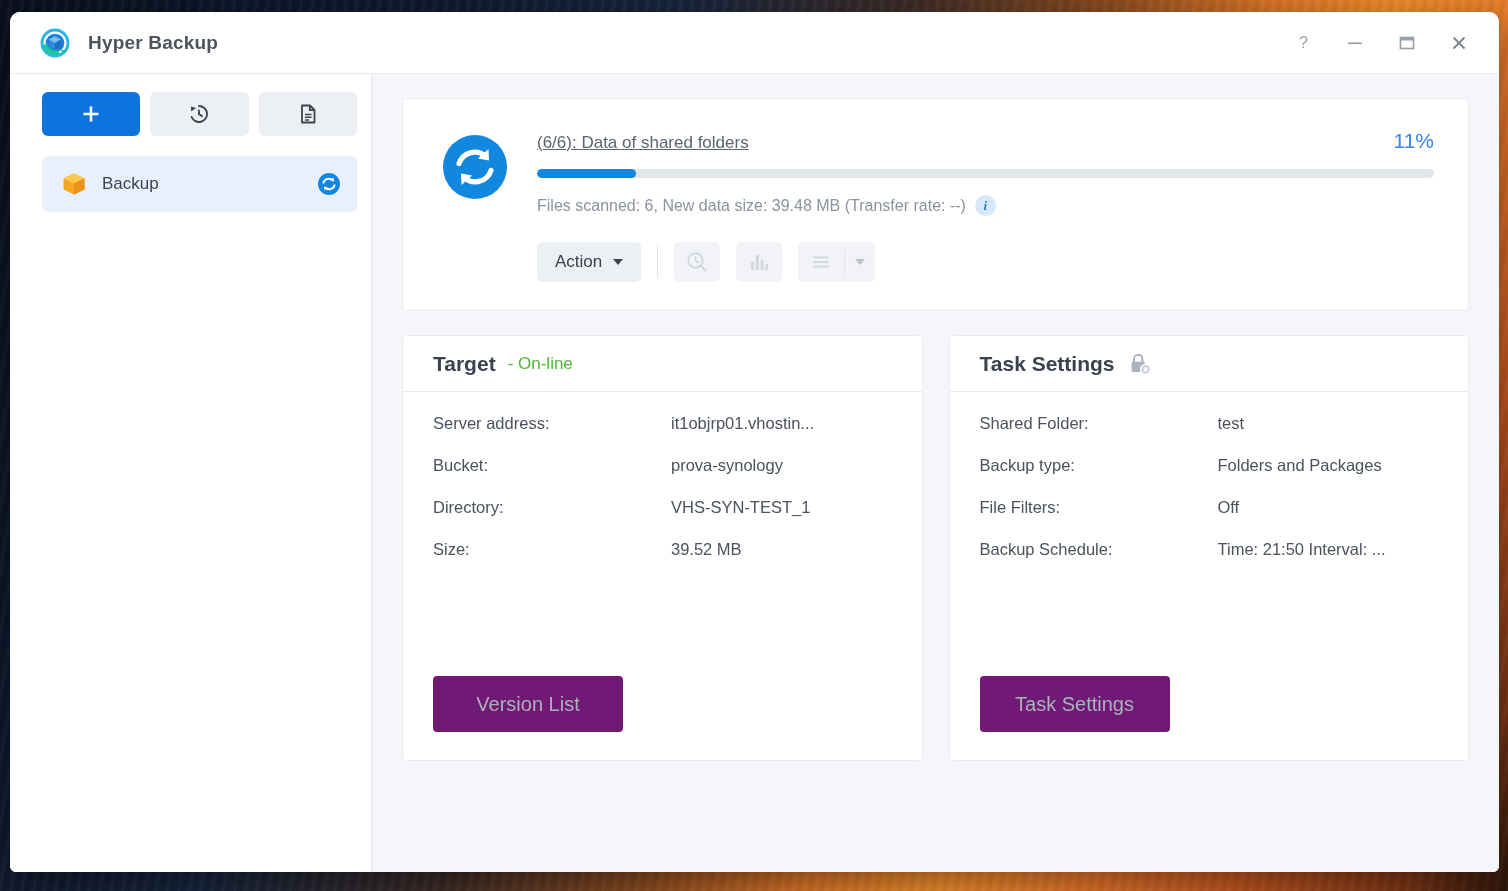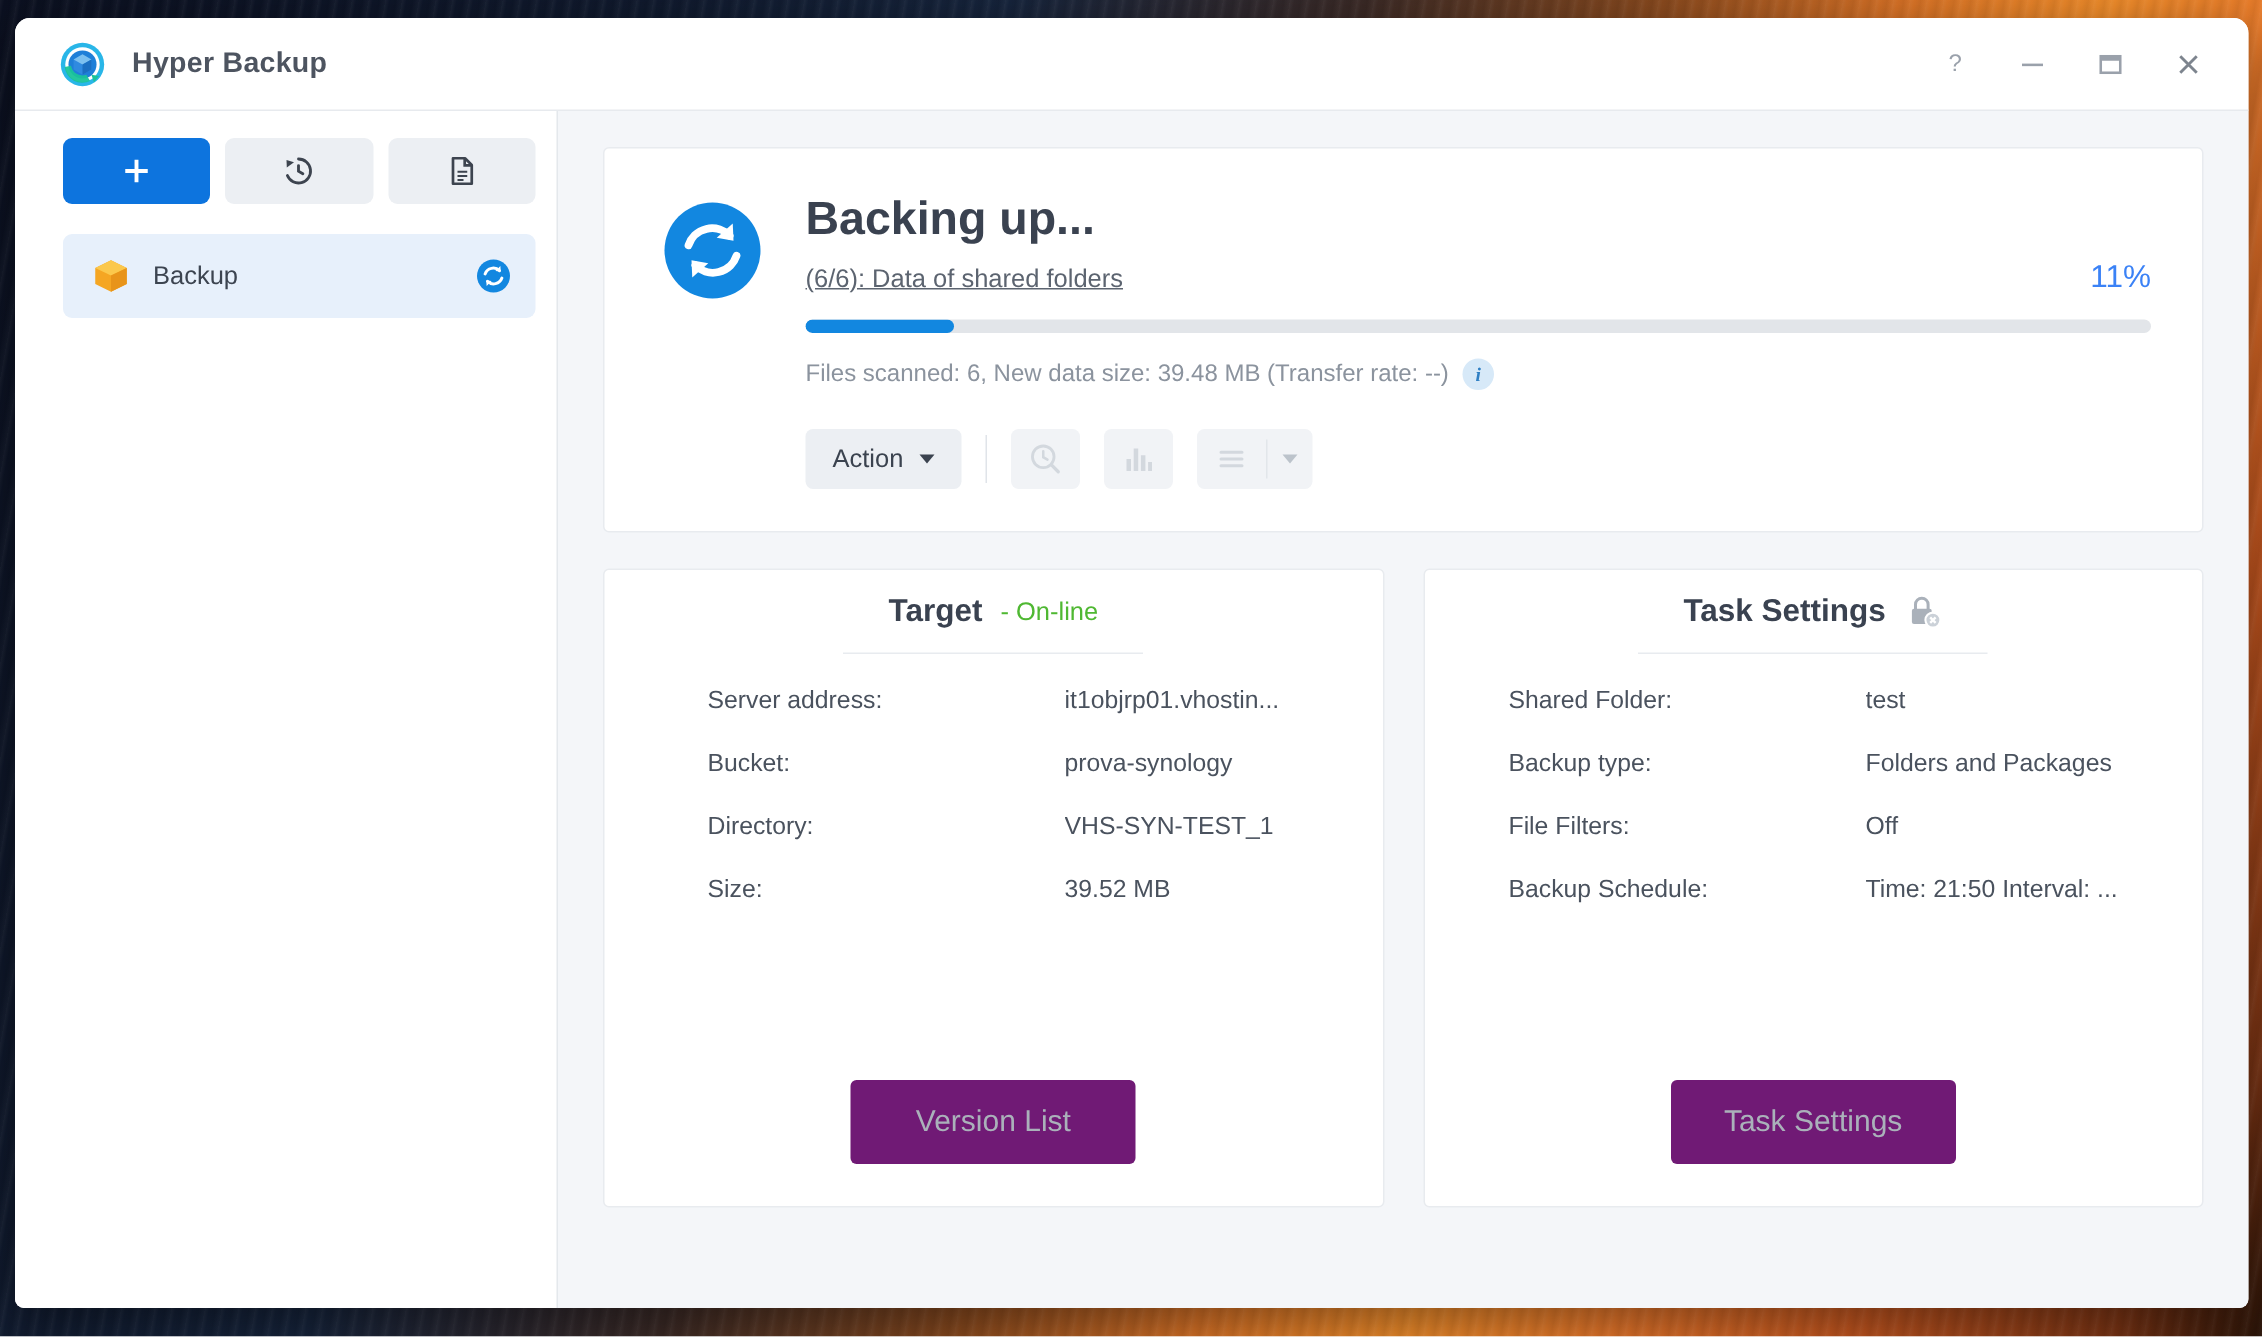--- a/index.html
+++ b/index.html
@@ -305,21 +305,20 @@
   .panels {
     display: flex;
     gap: 26px;
   }
   .panel {
     flex: 1;
     min-width: 0;
     display: flex;
     flex-direction: column;
     height: 424px;
-    align-items: center;
   }
   .panel-head {
     height: 56px;
     min-height: 56px;
     border-bottom: 1px solid #e8ebef;
     display: flex;
     align-items: center;
     gap: 12px;
     padding: 0 30px;
     box-sizing: border-box;
@@ -463,21 +462,20 @@
         <div class="card status-card">
           <div class="status-top">
             <svg class="status-icon" viewBox="0 0 68 68">
               <circle cx="34" cy="34" r="32" fill="#1287e0"></circle>
               <path d="M18 30.5 a16.5 16.5 0 0 1 27.4 -6.4" fill="none" stroke="#ffffff" stroke-width="5.2" stroke-linecap="round"></path>
               <path d="M50 37.5 a16.5 16.5 0 0 1 -27.4 6.4" fill="none" stroke="#ffffff" stroke-width="5.2" stroke-linecap="round"></path>
               <path d="M47.5 16 L48 27.5 L36.8 25.5 Z" fill="#ffffff"></path>
               <path d="M20.5 52 L20 40.5 L31.2 42.5 Z" fill="#ffffff"></path>
             </svg>
             <div class="status-main">
-              <div class="status-title">Backing up...</div>
               <div class="status-sub-row">
                 <div class="status-sub">(6/6): Data of shared folders</div>
                 <div class="status-pct">11%</div>
               </div>
               <div class="progress-track">
                 <div class="progress-fill" id="progress-fill" style="width: 11%;"></div>
               </div>
               <div class="status-detail">
                 <span>Files scanned: 6, New data size: 39.48 MB (Transfer rate: --)</span>
                 <span class="info-badge">i</span>

